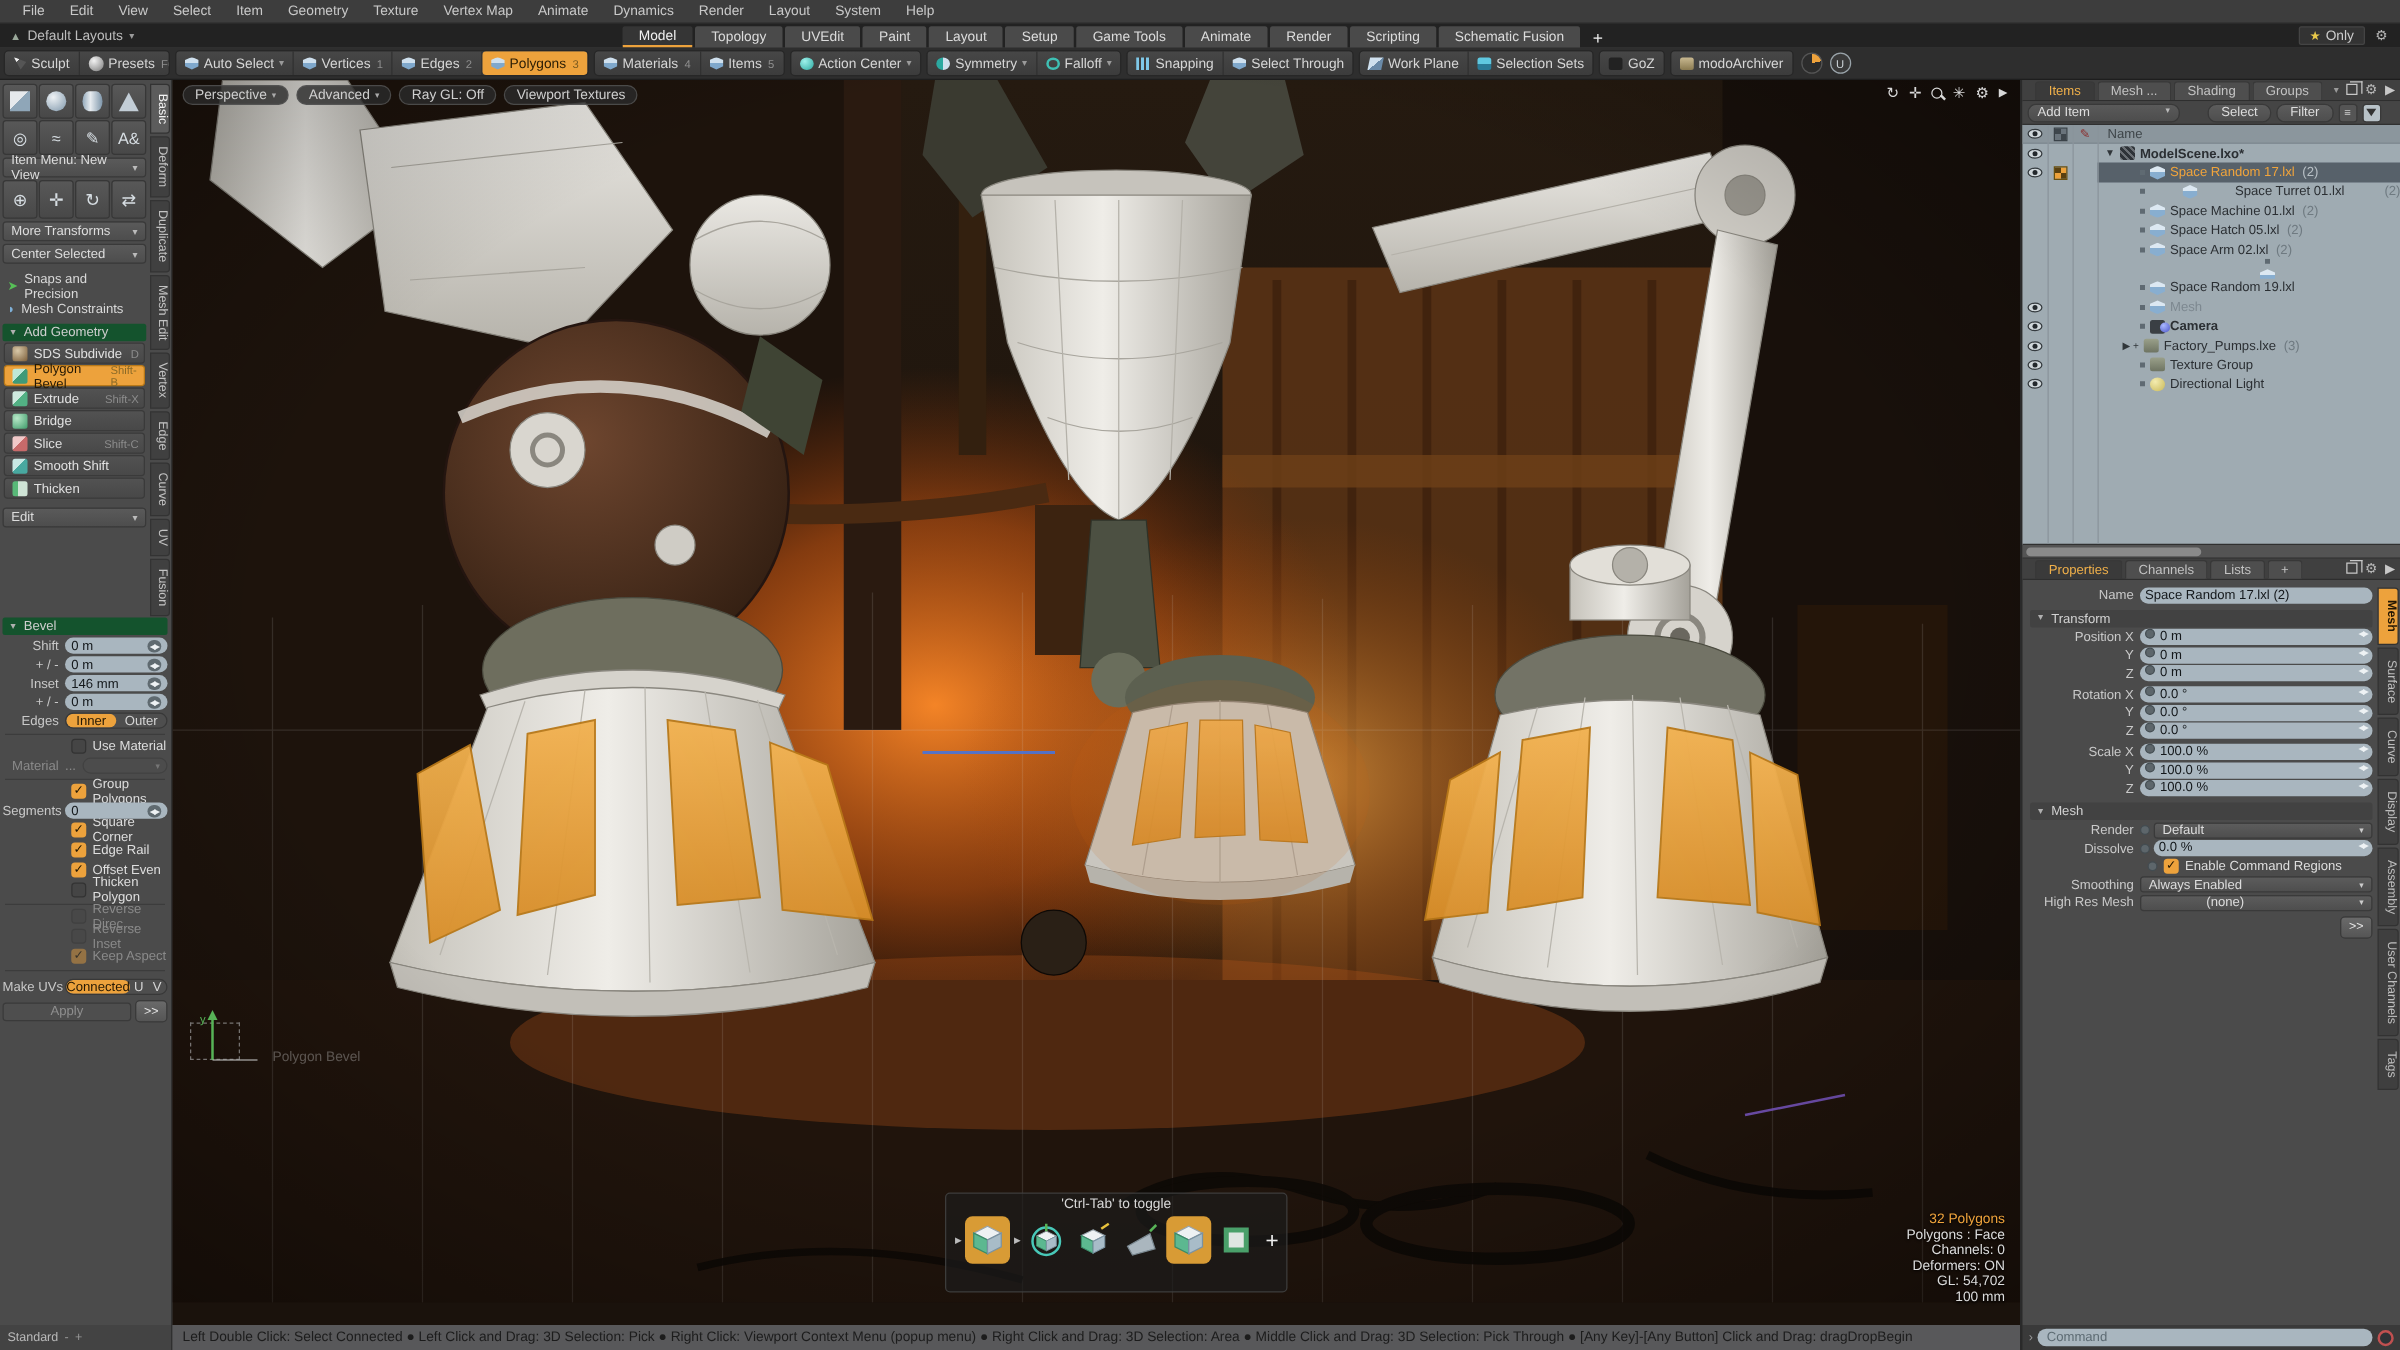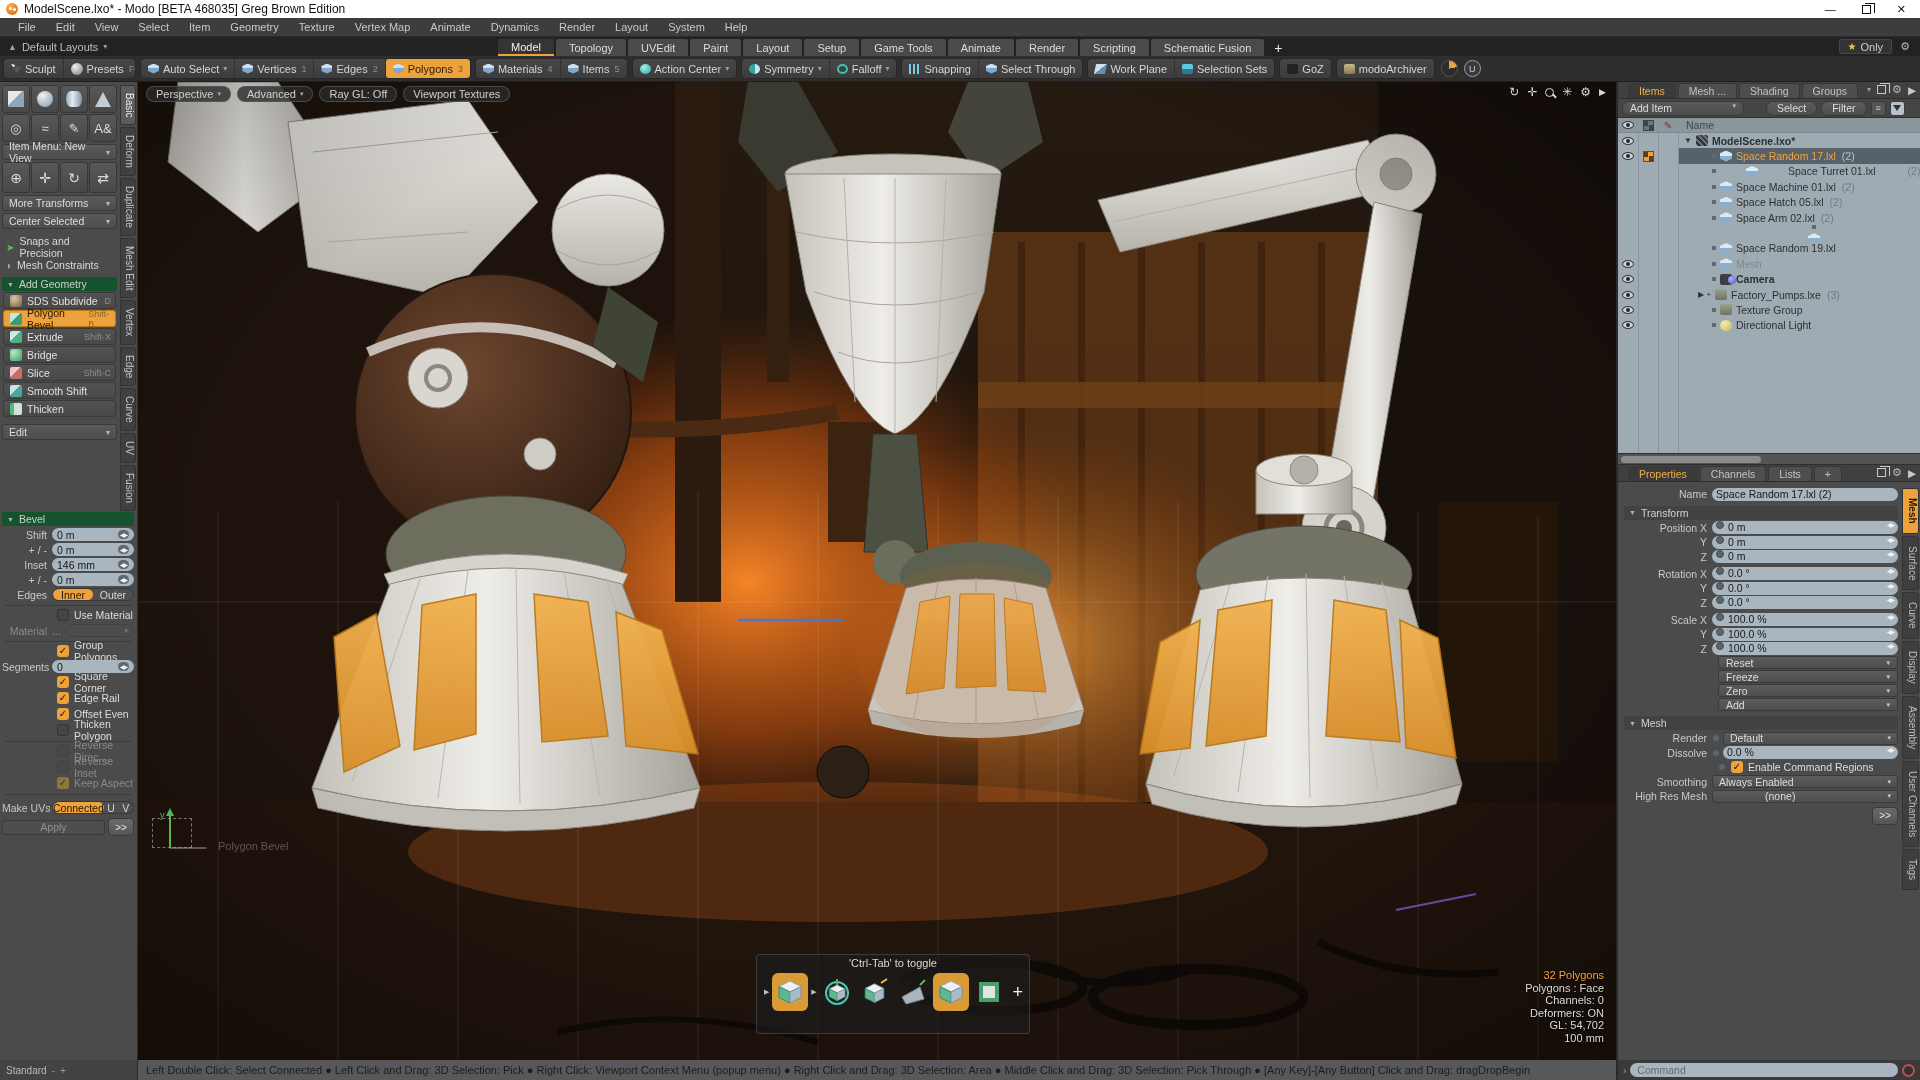--- a/index.html
+++ b/index.html
@@ -193,29 +193,20 @@
 .b-cmd .chev{color:#999;font-size:10px}
 .cmd-input{flex:1;height:14px;background:#a9b6bf;border:none;border-radius:7px;padding:0 7px;color:#14181b;font-family:"Liberation Sans",sans-serif;font-size:10.5px}
 .cmd-input::placeholder{color:#5d6b73}
 .rec{width:13px;height:13px;border-radius:50%;border:2px solid #c05050;background:#2e3236}
 </style>
 </head>
 <body>
 
 <div class="app">
 
-  <div class="titlebar">
-    <span class="modo-logo"></span>
-    <span>ModelScene.lxo* - Modo [BETA 468035] Greg Brown Edition</span>
-    <span class="win-btns">
-      <span>—</span>
-      <span class="wmax"></span>
-      <span>✕</span>
-    </span>
-  </div>
 
   <div class="menubar" id="menu-items">
       <span class="menu-item">File</span>
       <span class="menu-item">Edit</span>
       <span class="menu-item">View</span>
       <span class="menu-item">Select</span>
       <span class="menu-item">Item</span>
       <span class="menu-item">Geometry</span>
       <span class="menu-item">Texture</span>
       <span class="menu-item">Vertex Map</span>
@@ -1129,38 +1120,20 @@
             </div>
             <div class="p-row">
               <span class="p-label">Z</span>
               <span class="p-field">
                 <span class="mini"></span>
                 <span>100.0 %</span>
                 <span class="spin">◀▶</span>
               </span>
             </div>
           </div>
-        <div id="act-btns">
-            <div class="act-dd">
-              <span>Reset</span>
-              <span class="dd">▾</span>
-            </div>
-            <div class="act-dd">
-              <span>Freeze</span>
-              <span class="dd">▾</span>
-            </div>
-            <div class="act-dd">
-              <span>Zero</span>
-              <span class="dd">▾</span>
-            </div>
-            <div class="act-dd">
-              <span>Add</span>
-              <span class="dd">▾</span>
-            </div>
-          </div>
         <div class="p-hd">
           <span class="tri">▼</span>
             <span>Mesh</span>
         </div>
         <div class="p-row">
           <span class="p-label">Render</span>
           <span class="mini" style="margin-right:3px"></span>
           <span class="p-dd">
               <span>Default</span>
               <span class="dd">▾</span>

